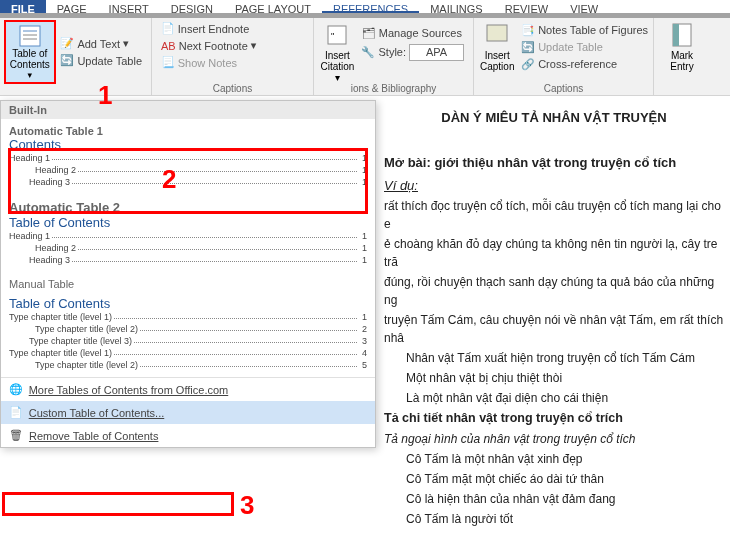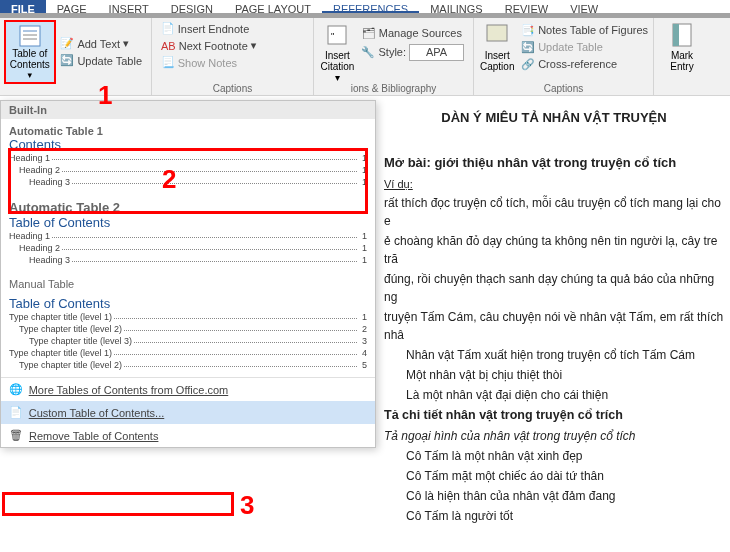--- a/index.html
+++ b/index.html
@@ -20,31 +20,31 @@
 .vbtn .ico{width:26px;height:26px;margin-bottom:2px}
 .style-sel{background:#fff;border:1px solid #aaa;padding:0 14px 0 16px;font-size:11px;width:55px;height:17px;line-height:15px}
 .dropdown{position:absolute;left:0;top:100px;width:376px;background:#fff;border:1px solid #c3c3c3;box-shadow:2px 2px 8px rgba(0,0,0,0.2);z-index:10}
 .dd-sec{padding:3px 8px;background:#eaeaea;font-size:11px;color:#666;font-weight:bold}
 .dd-body{padding:6px 8px}
 .tpl-title{color:#1f5396;font-size:13px}
 .toc-line{display:flex;font-size:9px;color:#444;padding:1px 0}
 .toc-line .lbl{white-space:nowrap}
 .toc-line .dots{flex:1;border-bottom:1px dotted #888;margin:0 2px 3px}
 .toc-line .pg{width:8px;text-align:right}
-.indent1{padding-left:10px}
+.indent1{padding-left:26px}
 .indent2{padding-left:20px}
 .dd-footer{border-top:1px solid #e0e0e0}
 .dd-fitem{display:flex;align-items:center;gap:6px;padding:5px 8px;font-size:11px;color:#444}
 .dd-fitem.active{background:#d0e3f7}
 .doc{position:absolute;left:378px;top:100px;right:0;bottom:0;padding:10px 6px;background:#fff;overflow:hidden;font-size:12px;color:#222}
 .doc .title{text-align:center;font-weight:bold;font-size:13px;margin-bottom:28px}
 .doc .h1{font-weight:bold;font-size:13px;margin:3px 0}
 .doc .h2{font-weight:bold;font-size:12.5px}
 .doc .h3{font-style:italic;font-size:12px}
-.doc .ul{text-decoration:underline;font-size:11px}
+.doc .ul{text-decoration:underline;font-style:italic;font-size:13px}
 .doc p{font-size:12px;line-height:1.5;margin:2px 0}
 .doc .indent{padding-left:22px}
 .redmark{position:absolute;color:#ff0000;font-weight:bold;font-size:26px;z-index:20}
 .redbox{position:absolute;border:3px solid #ff0000;z-index:15}
 </style>
 </head>
 <body>
 
 <div class="tabs">
   <div class="tab file">FILE</div>

